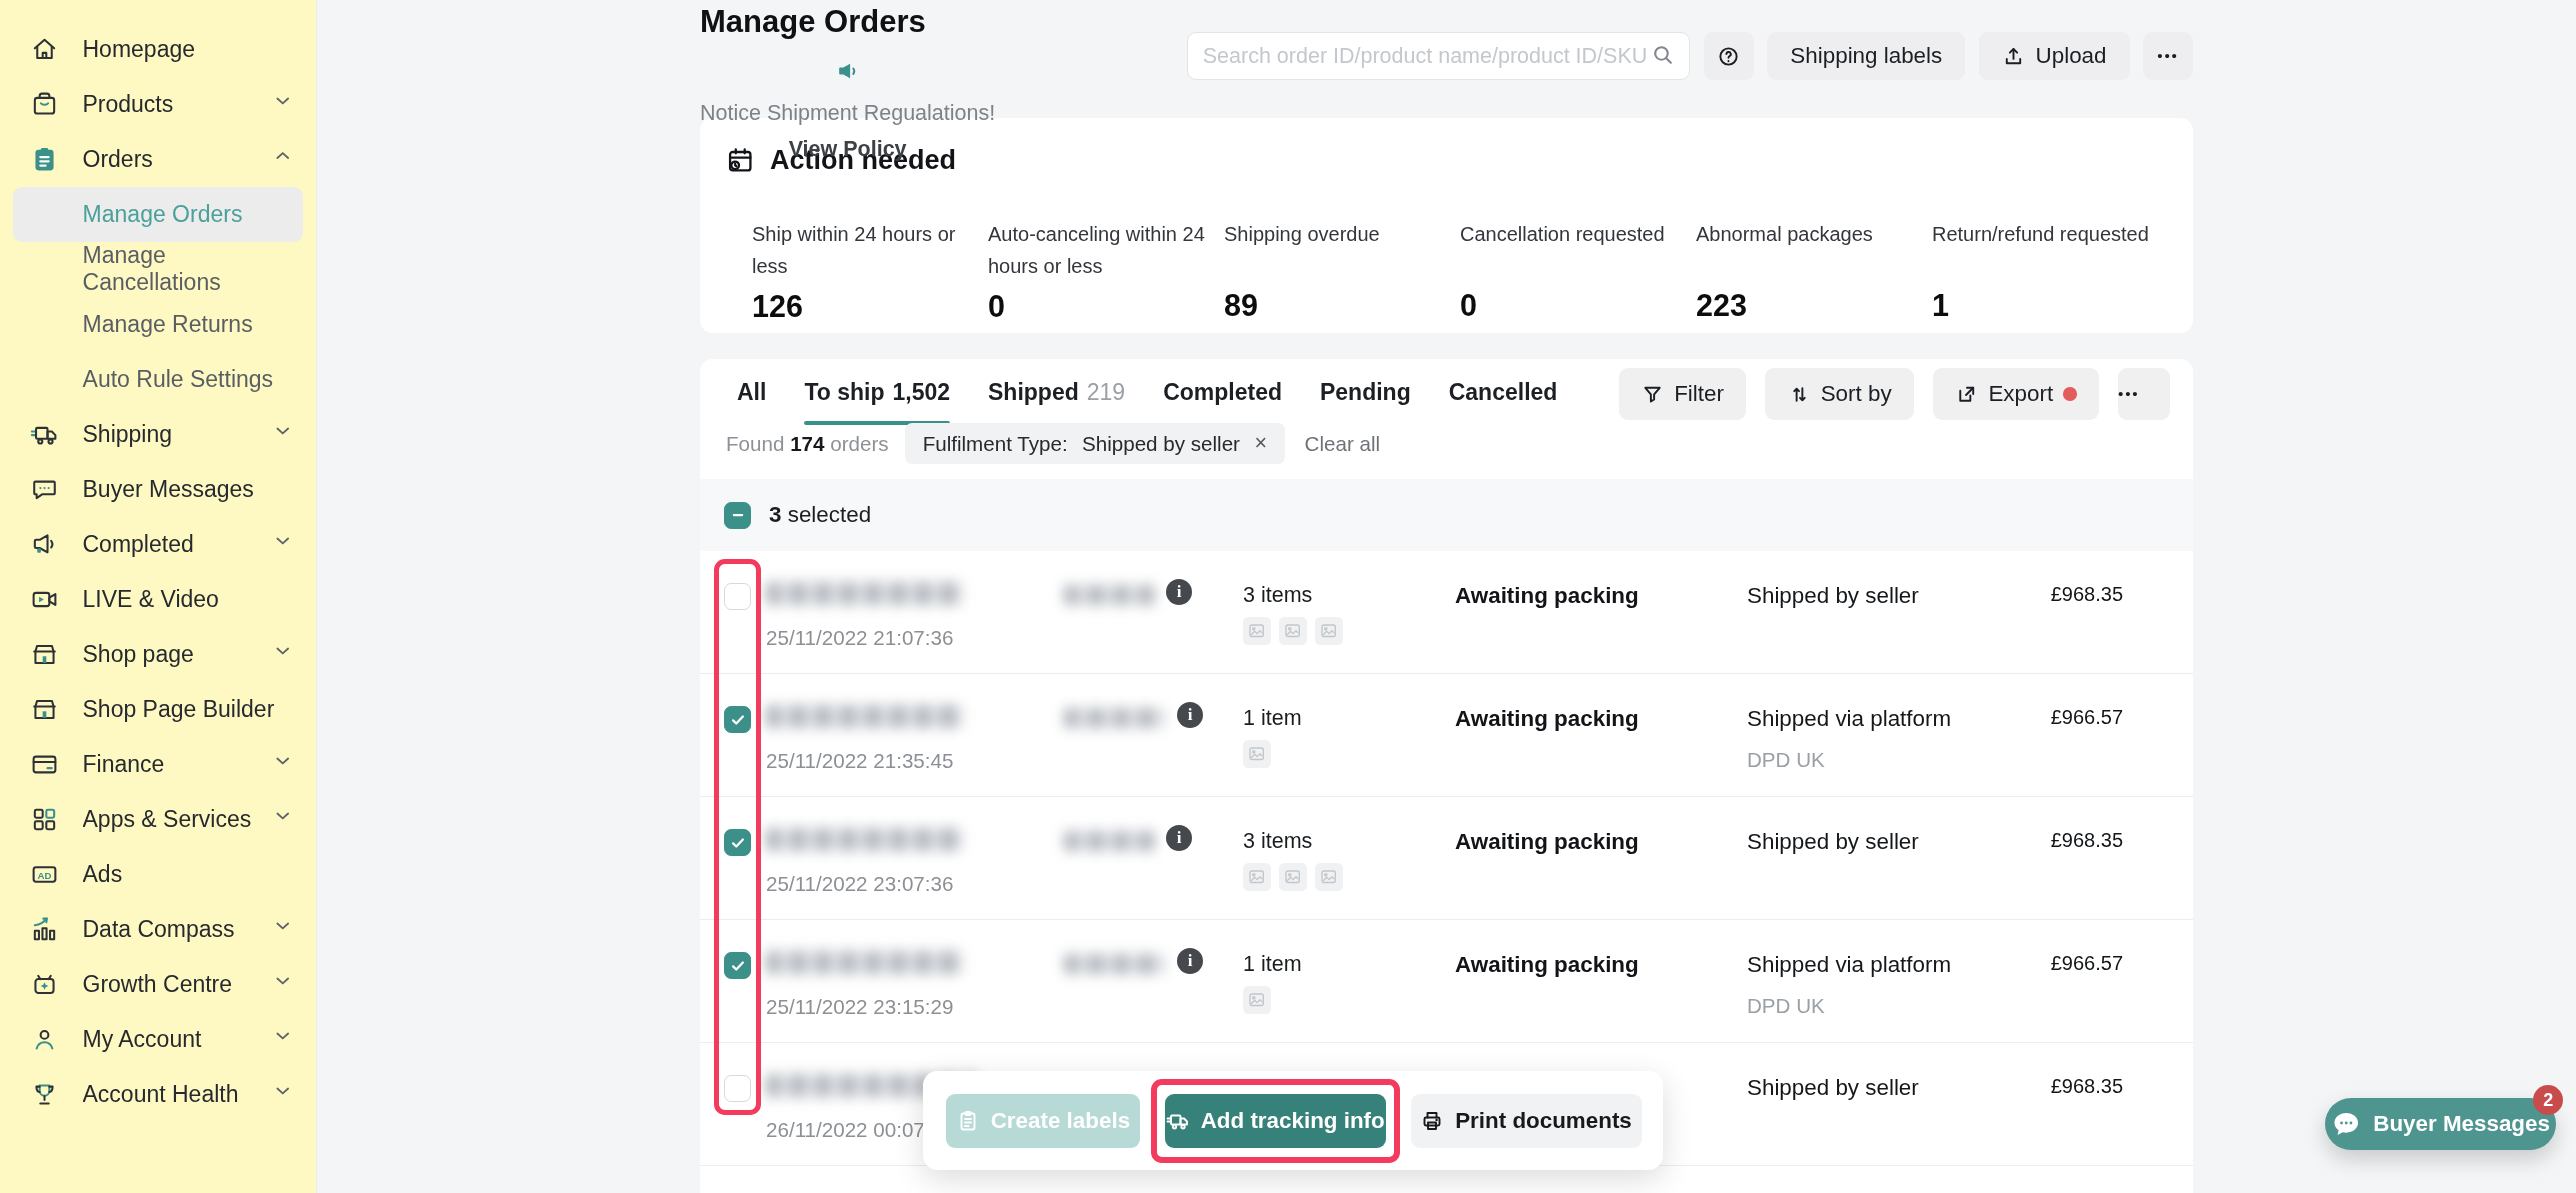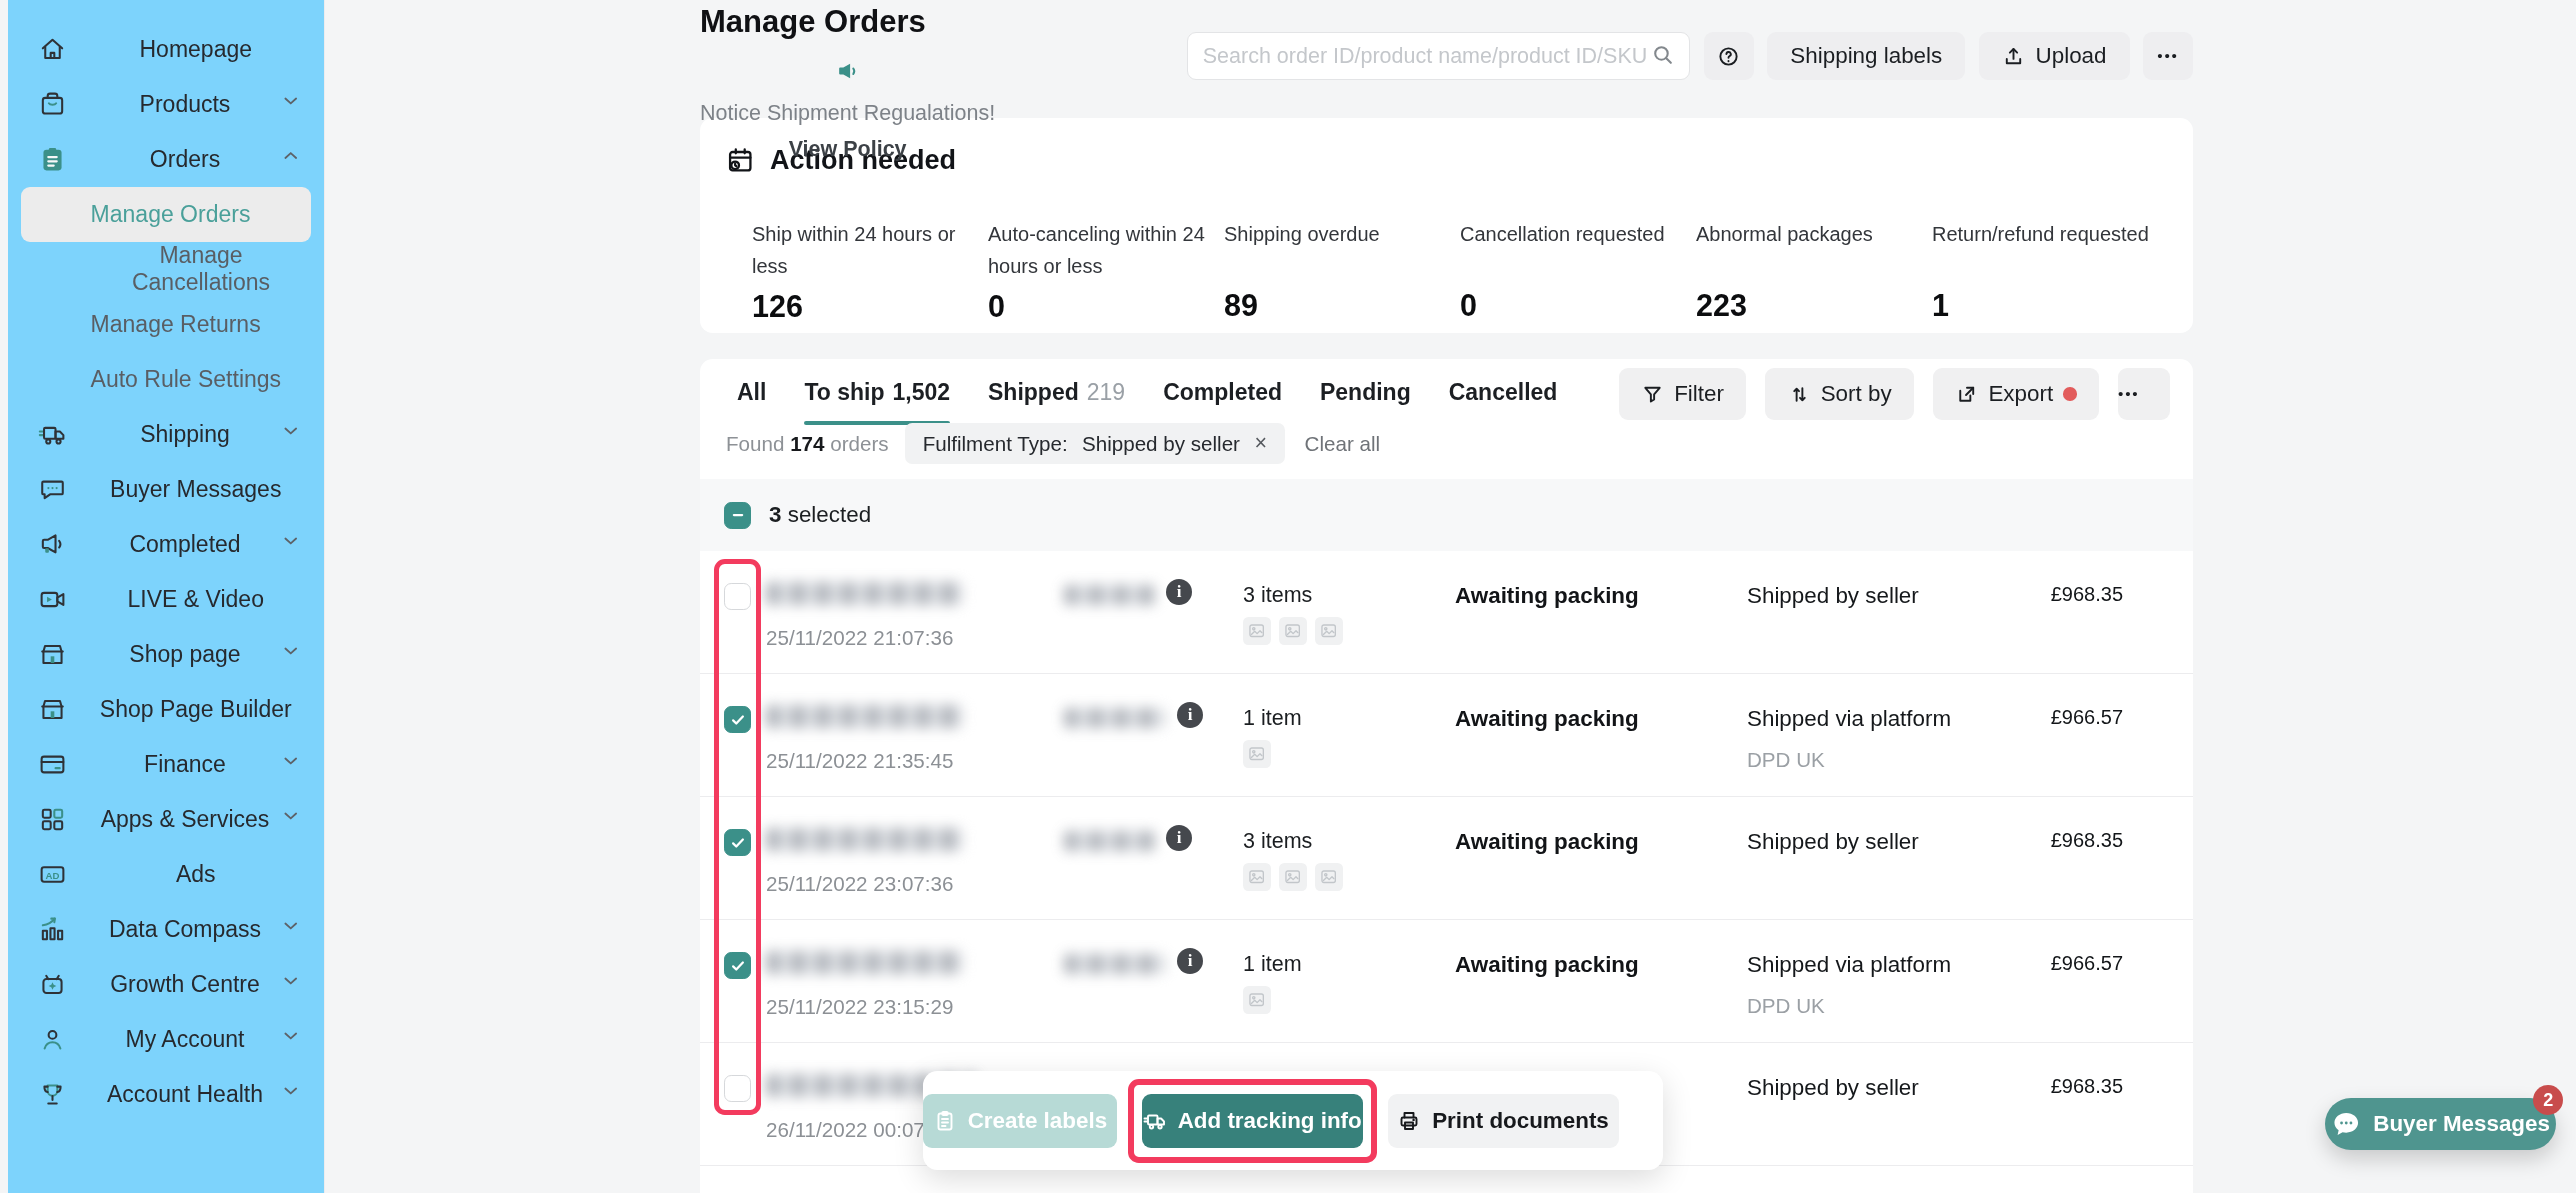--- a/index.html
+++ b/index.html
@@ -8,22 +8,22 @@
     font-family:"Liberation Sans", sans-serif;
     background:#f4f5f6;
     color:#1b1e22;
     position:relative;
     overflow:hidden;
   }
   svg { fill:none; stroke-linecap:round; stroke-linejoin:round; }
 
   
   .sidebar {
-    position:absolute; left:8px; top:0; width:317px; height:1194px;
-    background:#7dd3fc; border-right:0.9px solid #ececee; padding-top:21.5px; z-index:10;text-align:center;
+    position:absolute; left:0; top:0; width:317px; height:1194px;
+    background:#fef9c3; border-right:0.9px solid #ececee; padding-top:21.5px; z-index:10;
   }
   .sb-item {
     display:flex; align-items:center; height:55px; padding:0 23px 0 29px;
     font-size:23px; color:#26292e; cursor:pointer; white-space:nowrap;
   }
   .sb-ico { width:30.5px; height:30.5px; margin-right:23px; flex:0 0 auto; display:flex; align-items:center; justify-content:center; }
   .sb-ico svg { width:29px; height:29px; stroke:#2e3237; stroke-width:1.7; }
   .sb-label { flex:1; overflow:hidden; }
   .sb-chev svg { width:21.5px; height:21.5px; stroke:#5d6268; stroke-width:2; }
   .sb-chev.up svg { transform:rotate(180deg); }
@@ -127,21 +127,21 @@
 
   .cb-col-highlight {
     position:absolute; left:13.5px; top:200px; width:47px; height:556px;
     border:5.4px solid #f33b5e; border-radius:10.8px; z-index:15; pointer-events:none;
   }
 
   
   .popover {
     position:absolute; left:223px; top:712px; width:740px; height:99px; background:#fff;
     border-radius:14.4px; box-shadow:0 9px 30.5px rgba(0,0,0,.14);
-    display:flex; align-items:center; gap:10.8px; z-index:20;
+    display:flex; align-items:center; padding-left:23px; gap:10.8px; z-index:20;
   }
   .pbtn {
     height:54px; border:none; border-radius:9px; cursor:pointer; font-family:inherit;
     display:flex; align-items:center; justify-content:center; gap:10.8px; font-size:22.4px; font-weight:600;
   }
   .pbtn svg { width:24px; height:24px; stroke-width:1.9; }
   .pbtn-create { width:194px; background:#b7dad6; color:#fff; cursor:default; }
   .pbtn-create svg { stroke:#fff; }
   .track-wrap { border:6.3px solid #f33b5e; border-radius:10.8px; padding:9px 8px; }
   .pbtn-track { width:221px; background:#37817b; color:#fff; }

